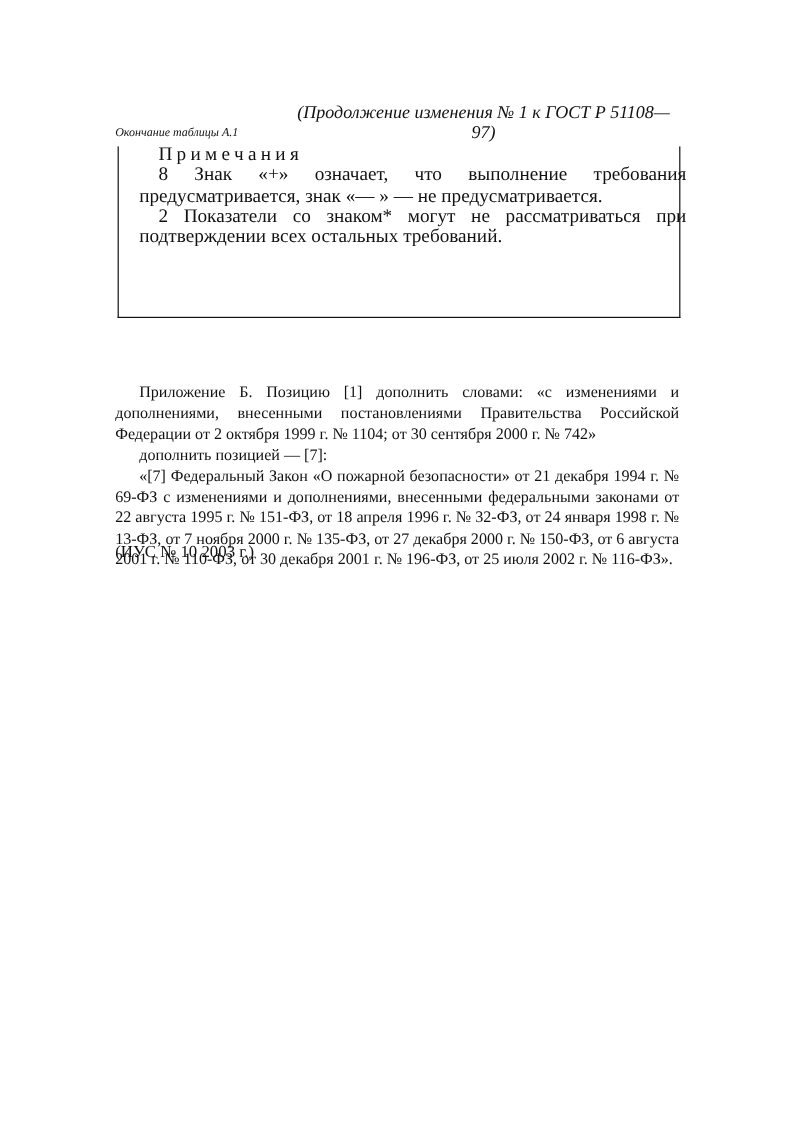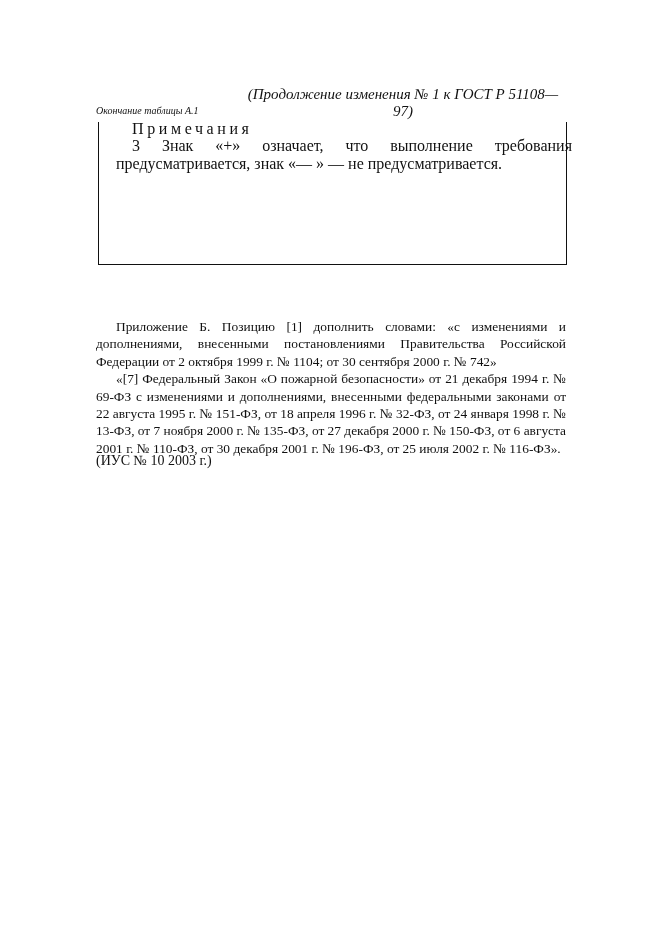--- a/index.html
+++ b/index.html
@@ -22,22 +22,24 @@
 </head>
 <body>
 
 <div class="page">
   <div class="hdr-right">(Продолжение изменения № 1 к ГОСТ Р 51108—97)</div>
   <div class="hdr-left">Окончание  таблицы А.1</div>
 
   <div class="table-box"></div>
   <div class="notes">
     <p class="title">Примечания</p>
-    <p class="ind">3 Знак «+» означает, что выполнение требования предусматривается, знак «— » — не предусматривается.</p>
+    <p class="ind">8 Знак «+» означает, что выполнение требования предусматривается, знак «— » — не предусматривается.</p>
+    <p class="ind">2 Показатели со знаком* могут не рассматриваться при подтверждении всех остальных требований.</p>
   </div>
 
   <div class="body">
     <p>Приложение Б. Позицию [1] дополнить словами: «с изменениями и дополнениями, внесенными постановлениями Правительства Российской Федерации от 2 октября 1999 г. № 1104; от 30 сентября 2000 г. № 742»</p>
+    <p>дополнить позицией — [7]:</p>
     <p>«[7] Федеральный Закон «О пожарной безопасности» от 21 декабря 1994 г. № 69-ФЗ с изменениями и дополнениями, внесенными федеральными законами от 22 августа 1995 г. № 151-ФЗ, от 18 апреля 1996 г. № 32-ФЗ, от 24 января 1998 г. № 13-ФЗ, от 7 ноября 2000 г. № 135-ФЗ, от 27 декабря 2000 г. № 150-ФЗ, от 6 августа 2001 г. № 110-ФЗ, от 30 декабря 2001 г. № 196-ФЗ, от 25 июля 2002 г. № 116-ФЗ».</p>
   </div>
 
   <div class="footer">(ИУС № 10 2003 г.)</div>
 </div>
 
 </body></html>

